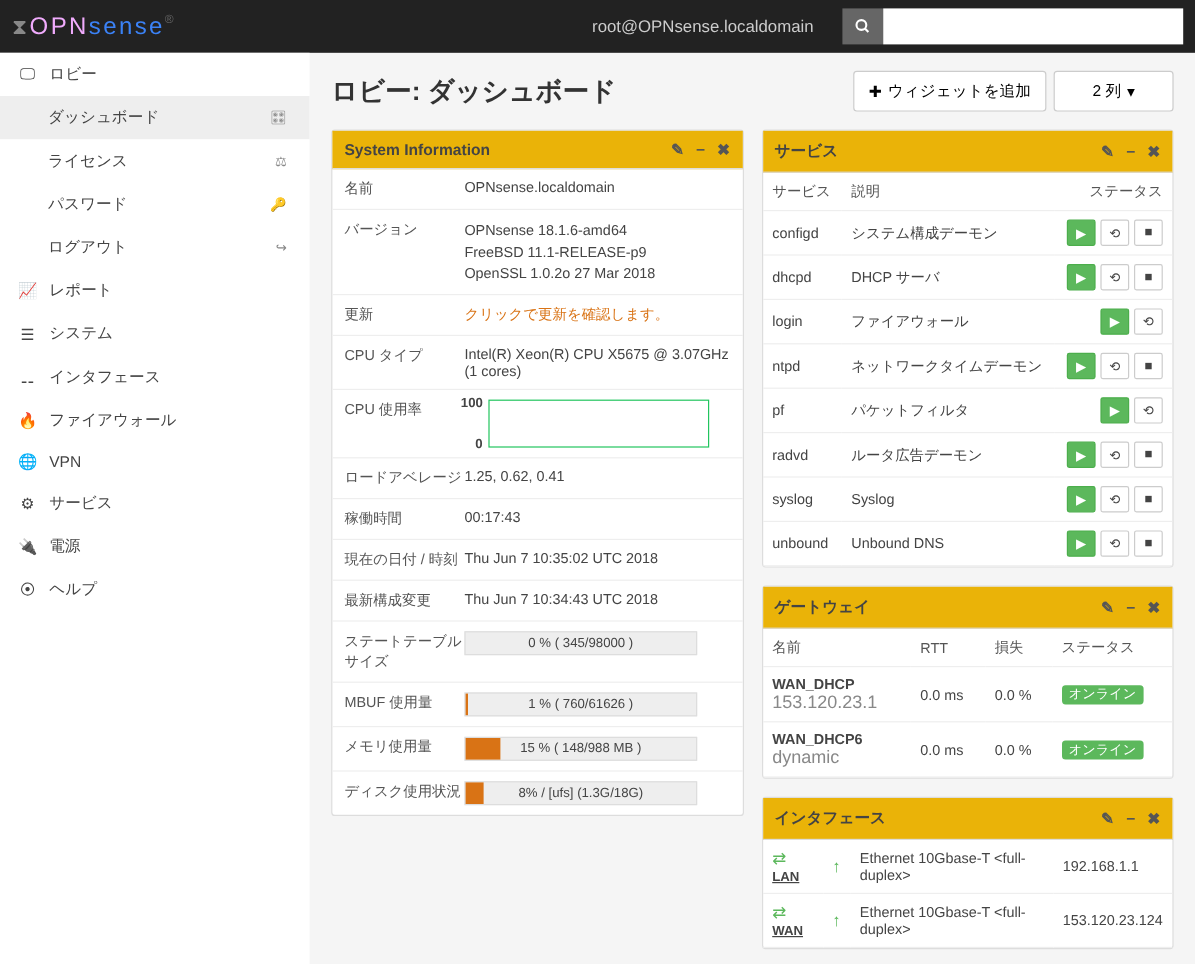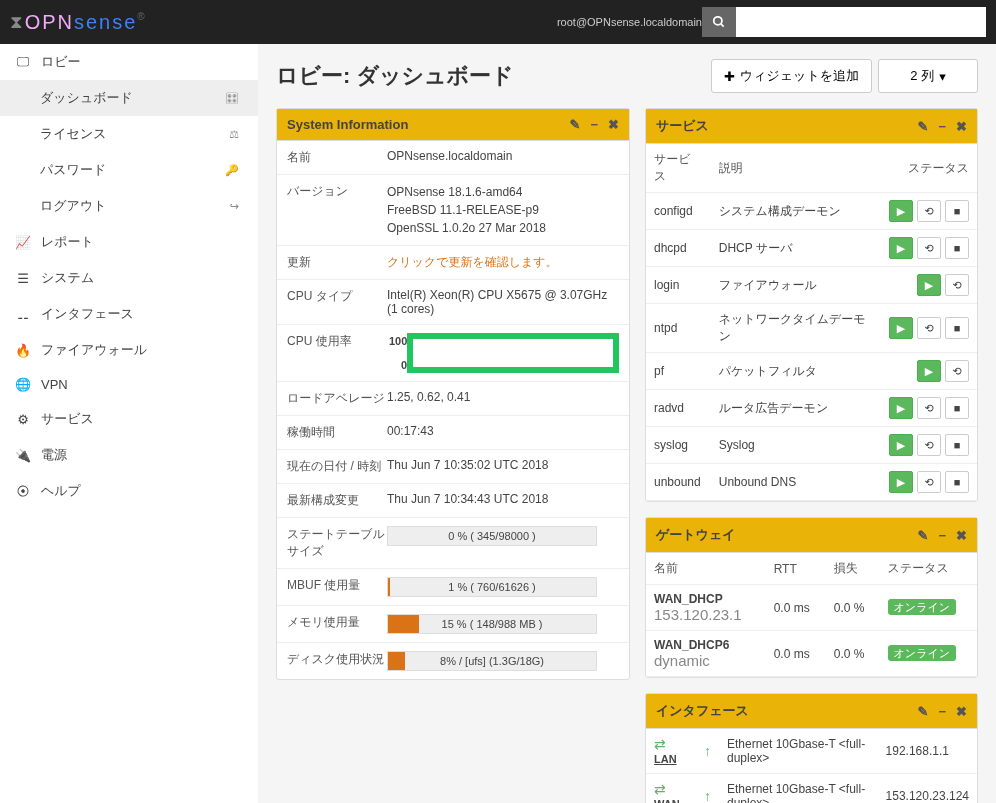--- a/index.html
+++ b/index.html
@@ -5,21 +5,21 @@
 * { box-sizing: border-box; margin: 0; padding: 0; }
 body { font-family: -apple-system, "Segoe UI", sans-serif; font-size: 13px; color: #444; background: #f5f5f5; width: 996px; }
 .topbar { background: #222; height: 44px; display: flex; align-items: center; padding: 0 10px; }
 .logo { display: flex; align-items: center; gap: 2px; }
 .logo-hourglass { color: #888; font-size: 18px; }
 .logo-text { font-size: 20px; letter-spacing: 2px; }
 .logo-opn { color: #f0abfc; }
 .logo-sense { color: #3b82f6; }
 .logo-r { color: #666; font-size: 10px; vertical-align: top; }
 .topbar-spacer { flex: 1; }
-.user-label { color: #ccc; font-size: 11px; margin-right: 0; }
+.user-label { color: #ccc; font-size: 14px; margin-right: 24px; }
 .search-btn { background: #666; color: #fff; width: 34px; height: 30px; border: none; display: flex; align-items: center; justify-content: center; cursor: pointer; }
 .search-input { height: 30px; width: 250px; border: none; padding: 0 8px; }
 .layout { display: flex; }
 .sidebar { width: 258px; background: #fff; min-height: 760px; }
 .nav-item { display: flex; align-items: center; padding: 9px 15px; color: #444; cursor: pointer; font-size: 13px; }
 .nav-icon { width: 16px; text-align: center; margin-right: 10px; font-size: 13px; }
 .nav-sub { padding-left: 40px; display: flex; justify-content: space-between; align-items: center; }
 .nav-sub .sub-icon { font-size: 11px; color: #888; margin-right: 4px; }
 .nav-sub.active { background: #eee; }
 .main { flex: 1; padding: 15px 18px; }
@@ -34,25 +34,25 @@
 .widget-header { background: #eab308; border-bottom: 1px solid #ddd; padding: 8px 10px; display: flex; align-items: center; font-weight: bold; font-size: 13px; }
 .widget-header-title { flex: 1; }
 .widget-icons { display: flex; gap: 10px; color: #555; font-size: 13px; }
 .widget-icons span { cursor: pointer; }
 .widget-body { padding: 0; }
 .info-row { display: flex; border-bottom: 1px solid #eee; padding: 8px 10px; font-size: 12px; }
 .info-row:last-child { border-bottom: none; }
 .info-label { width: 100px; color: #555; flex-shrink: 0; }
 .info-value { flex: 1; }
 .link-orange { color: #d97315; cursor: pointer; }
-.cpu-chart { border: 6px solid #22c55e; height: 40px; width: 212px; position: relative; margin-left: 20px; }
+.cpu-chart { border: 1px solid #22c55e; height: 40px; width: 184px; position: relative; margin-left: 20px; }
 .cpu-label-100 { position: absolute; left: -24px; top: -4px; font-size: 11px; font-weight: bold; }
 .cpu-label-0 { position: absolute; left: -12px; bottom: -4px; font-size: 11px; font-weight: bold; }
 .progress-wrap { flex: 1; }
-.progress { background: #eee; border: 1px solid #ddd; height: 20px; position: relative; width: 210px; }
+.progress { background: #eee; border: 1px solid #ddd; height: 20px; position: relative; width: 194px; }
 .progress-bar { background: #d97315; height: 100%; }
 .progress-text { position: absolute; inset: 0; display: flex; align-items: center; justify-content: center; font-size: 11px; }
 table.svc { width: 100%; border-collapse: collapse; font-size: 12px; }
 table.svc th, table.svc td { text-align: left; padding: 7px 8px; border-bottom: 1px solid #eee; }
 table.svc th { font-weight: normal; color: #555; }
 .svc-btns { display: flex; gap: 4px; justify-content: flex-end; }
 .svc-btn { width: 24px; height: 22px; border: 1px solid #ccc; background: #fff; display: inline-flex; align-items: center; justify-content: center; font-size: 11px; cursor: pointer; border-radius: 2px; }
 .svc-btn.play { background: #5cb85c; border-color: #4cae4c; color: #fff; }
 .badge-online { background: #5cb85c; color: #fff; padding: 2px 6px; border-radius: 3px; font-size: 11px; }
 .gw-sub { color: #888; font-size: 15px; }

